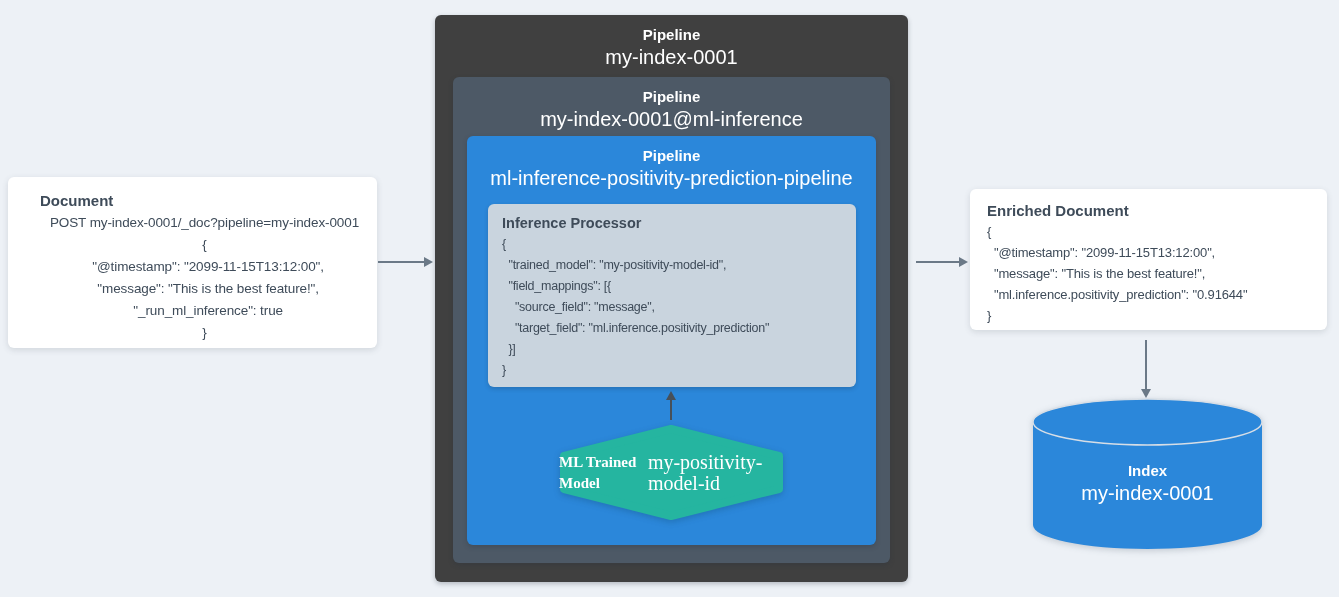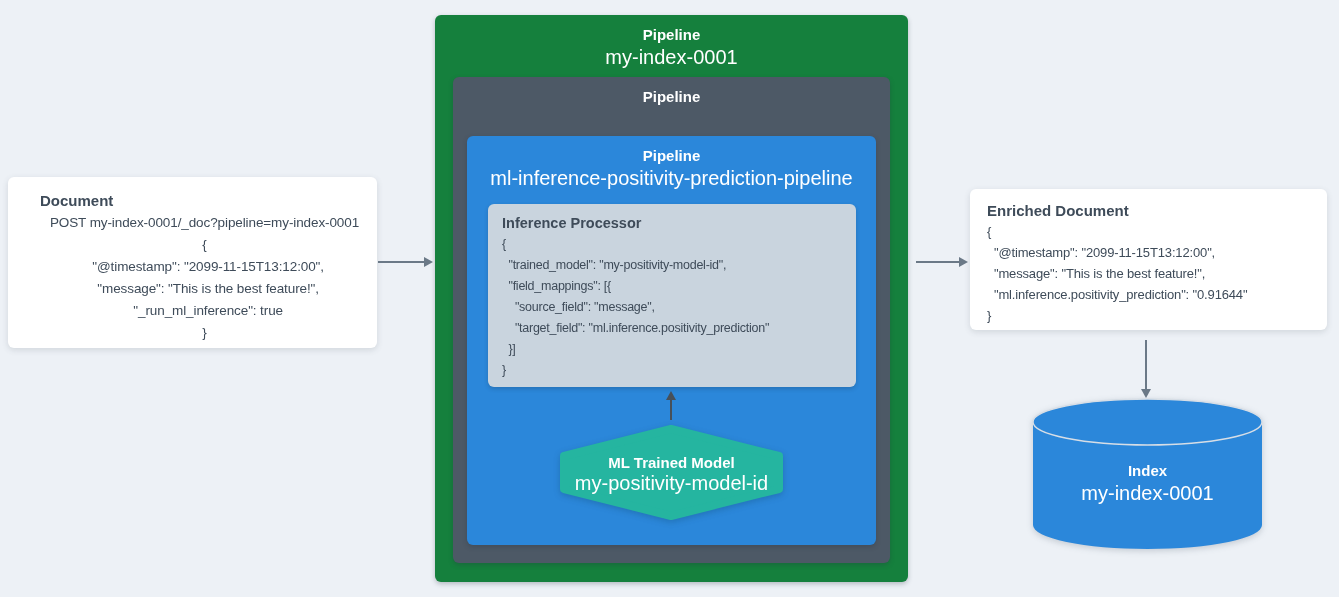--- a/index.html
+++ b/index.html
@@ -49,21 +49,21 @@
   .arrow-v .head-down{width:0;height:0;border-left:5px solid transparent;border-right:5px solid transparent;border-top:9px solid currentColor;}
   .arrow-v .head-up{width:0;height:0;border-left:5px solid transparent;border-right:5px solid transparent;border-bottom:9px solid currentColor;}
   .arrow-doc{left:378px;top:257px;width:55px;}
   .arrow-out{left:916px;top:257px;width:52px;}
   .arrow-down{left:1141px;top:340px;height:58px;}
   .arrow-up{left:199px;top:255px;height:29px;}
 
   
   .hex-wrap{position:absolute;left:92px;top:288px;width:225px;height:97px;}
   .hex-wrap svg{position:absolute;inset:0;filter:drop-shadow(0 2px 3px rgba(0,40,60,.22));}
-  .hex-text{position:absolute;inset:0;display:flex;flex-direction:column;justify-content:center;align-items:center;color:#ffffff;}
+  .hex-text{position:absolute;inset:0;display:flex;flex-direction:row;justify-content:center;align-items:center;color:#ffffff;font-family:Liberation Serif, serif;}
   .hex-text .box-title,.hex-text .box-name{line-height:21px;}
 
   
   .cyl-wrap{position:absolute;left:1032px;top:398px;width:231px;height:152px;}
   .cyl-wrap svg{position:absolute;inset:0;filter:drop-shadow(0 2px 3px rgba(30,50,70,.2));}
   .cyl-text{position:absolute;left:0;top:62px;width:100%;text-align:center;color:#ffffff;}
 </style>
 </head>
 <body>
 
@@ -79,29 +79,30 @@
         <div>  "_run_ml_inference": true</div>
         <div>}</div>
       </div>
   </section>
 
   <div class="arrow-h arrow-doc" style="color: rgb(107, 121, 135);">
     <span class="shaft"></span>
     <span class="head-right"></span>
   </div>
 
-  <section class="box outer-box" style="background-color: #15803d;">
+  <section class="box outer-box" style="background-color: #404040;">
     <div class="box-head">
       <div class="box-title">Pipeline</div>
       <div class="box-name">my-index-0001</div>
     </div>
 
     <section class="box ml-box" style="background-color: rgb(77, 89, 102);">
       <div class="box-head">
         <div class="box-title">Pipeline</div>
+        <div class="box-name">my-index-0001@ml-inference</div>
       </div>
 
       <section class="box blue-box" style="background-color: rgb(43, 135, 218);">
         <div class="box-head">
           <div class="box-title">Pipeline</div>
           <div class="box-name">ml-inference-positivity-prediction-pipeline</div>
         </div>
 
         <section class="processor" style="background-color: rgb(201, 212, 222);">
           <h4 class="card-title">Inference Processor</h4>

